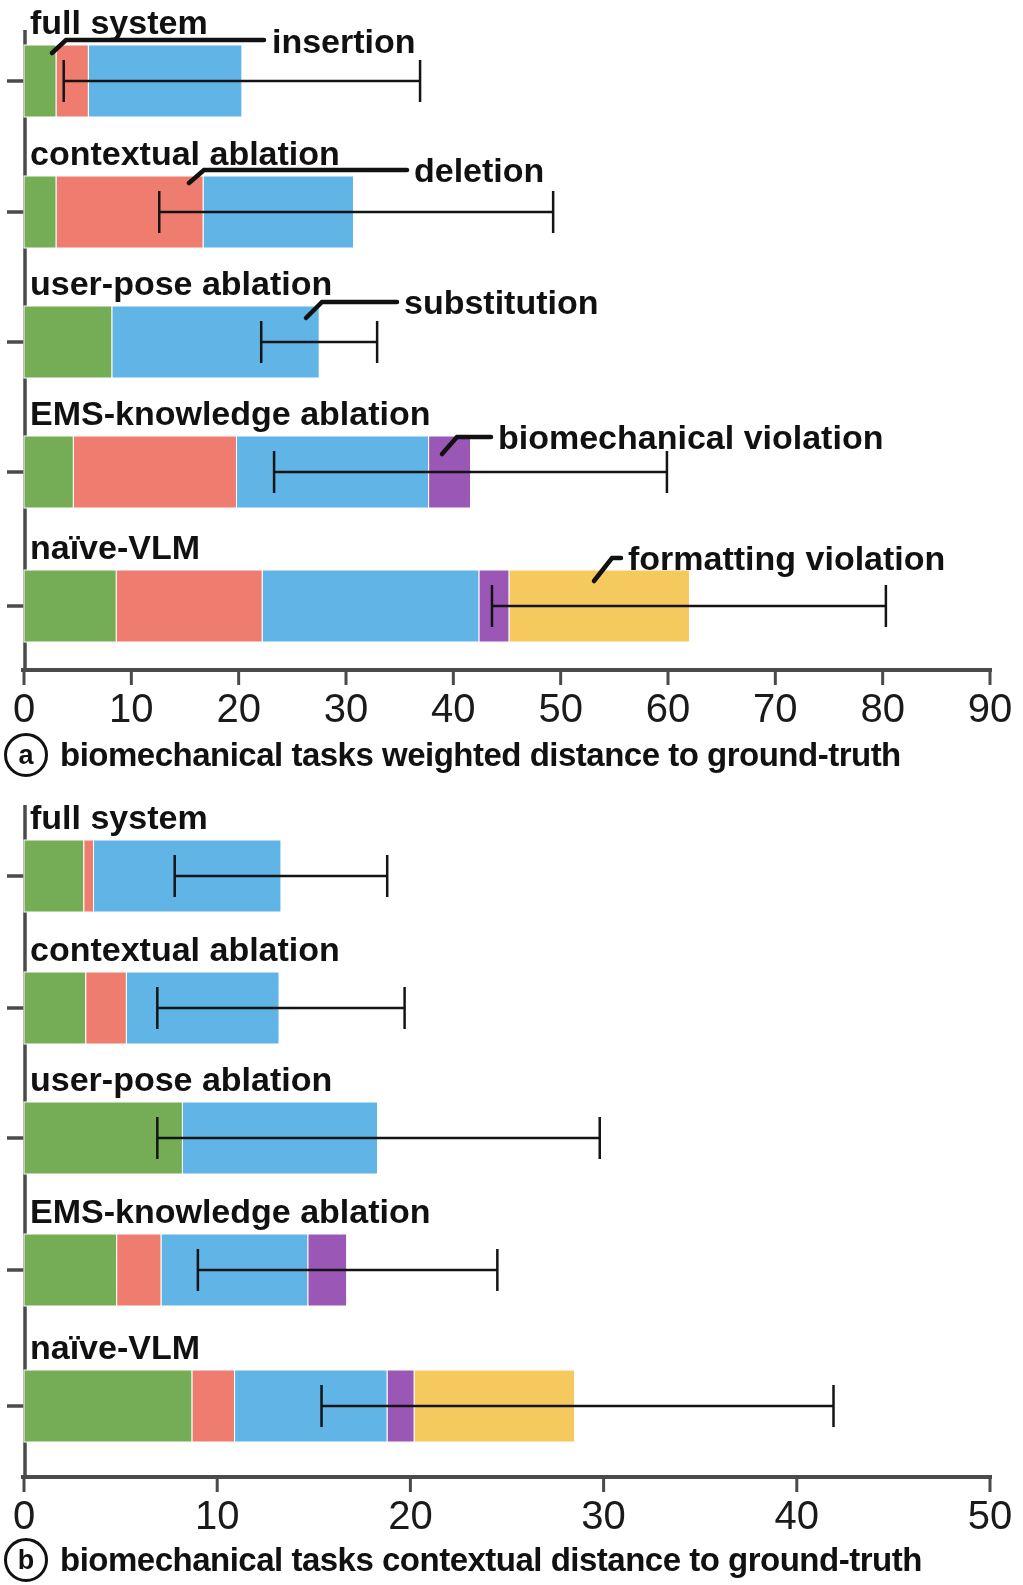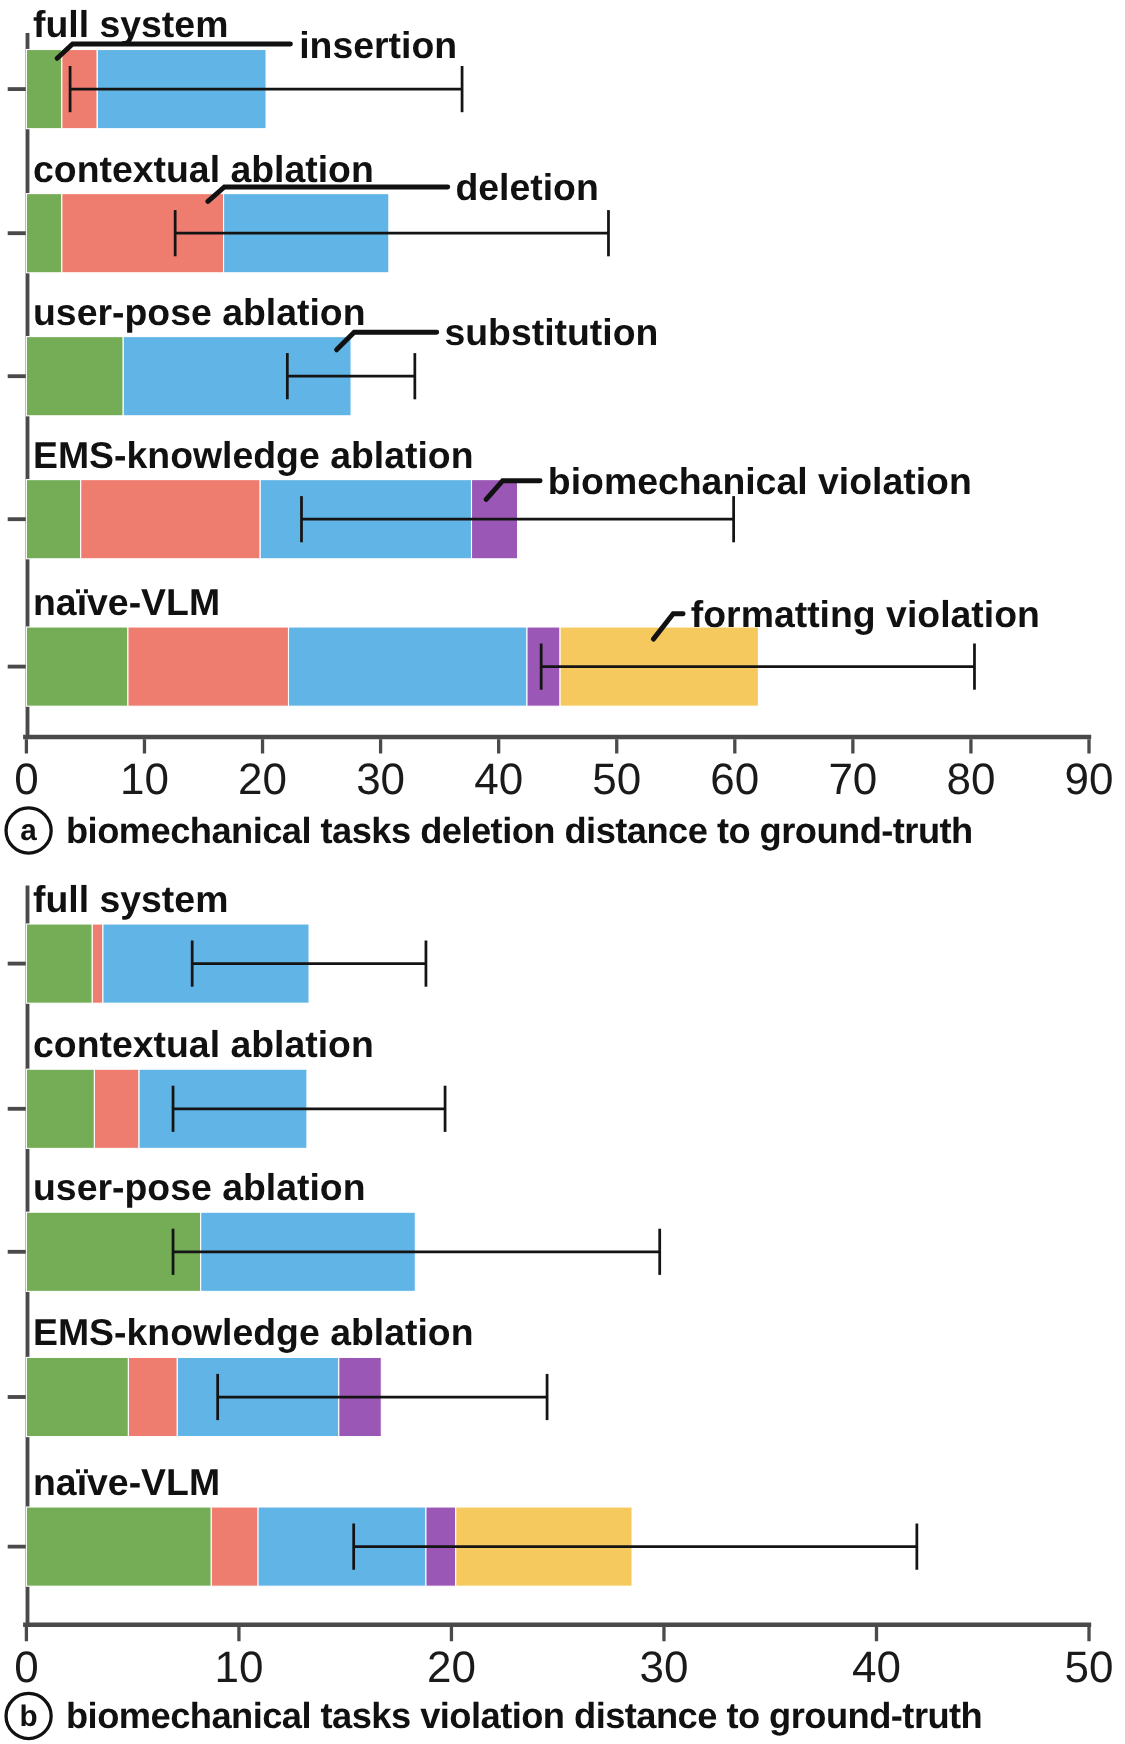--- a/index.html
+++ b/index.html
@@ -175,20 +175,20 @@
         <g>
           <line x1="321.528" y1="1406" x2="833.508" y2="1406" stroke="#141414" stroke-width="2.5"></line>
           <line x1="321.528" y1="1385" x2="321.528" y2="1427" stroke="#141414" stroke-width="2.5"></line>
           <line x1="833.508" y1="1385" x2="833.508" y2="1427" stroke="#141414" stroke-width="2.5"></line>
         </g>
       </g>
     </svg>
 
   <div class="caption" style="top:733px;">
     <span class="circle-letter">a</span>
-    <span class="caption-text">biomechanical tasks deletion distance to ground-truth</span>
+    <span class="caption-text">biomechanical tasks weighted distance to ground-truth</span>
   </div>
 
   <div class="caption" style="top:1538px;">
     <span class="circle-letter">b</span>
-    <span class="caption-text">biomechanical tasks violation distance to ground-truth</span>
+    <span class="caption-text">biomechanical tasks contextual distance to ground-truth</span>
   </div>
 </div>
 
 </body></html>

